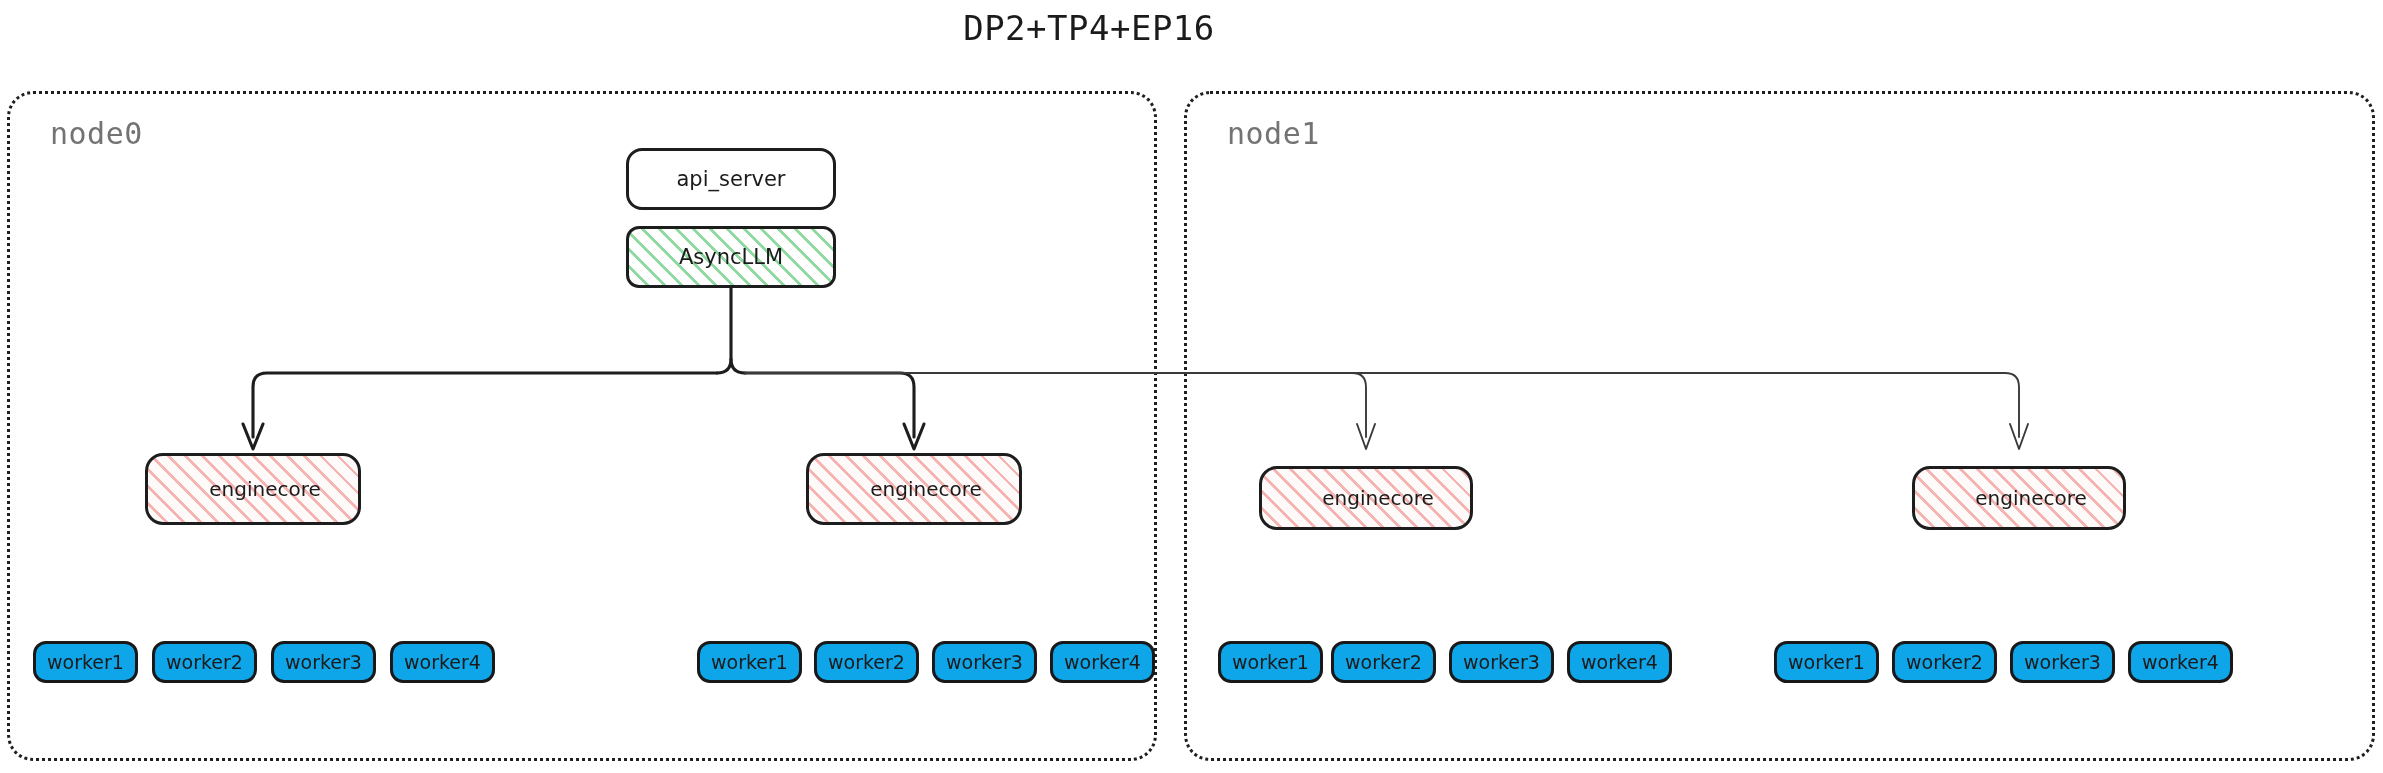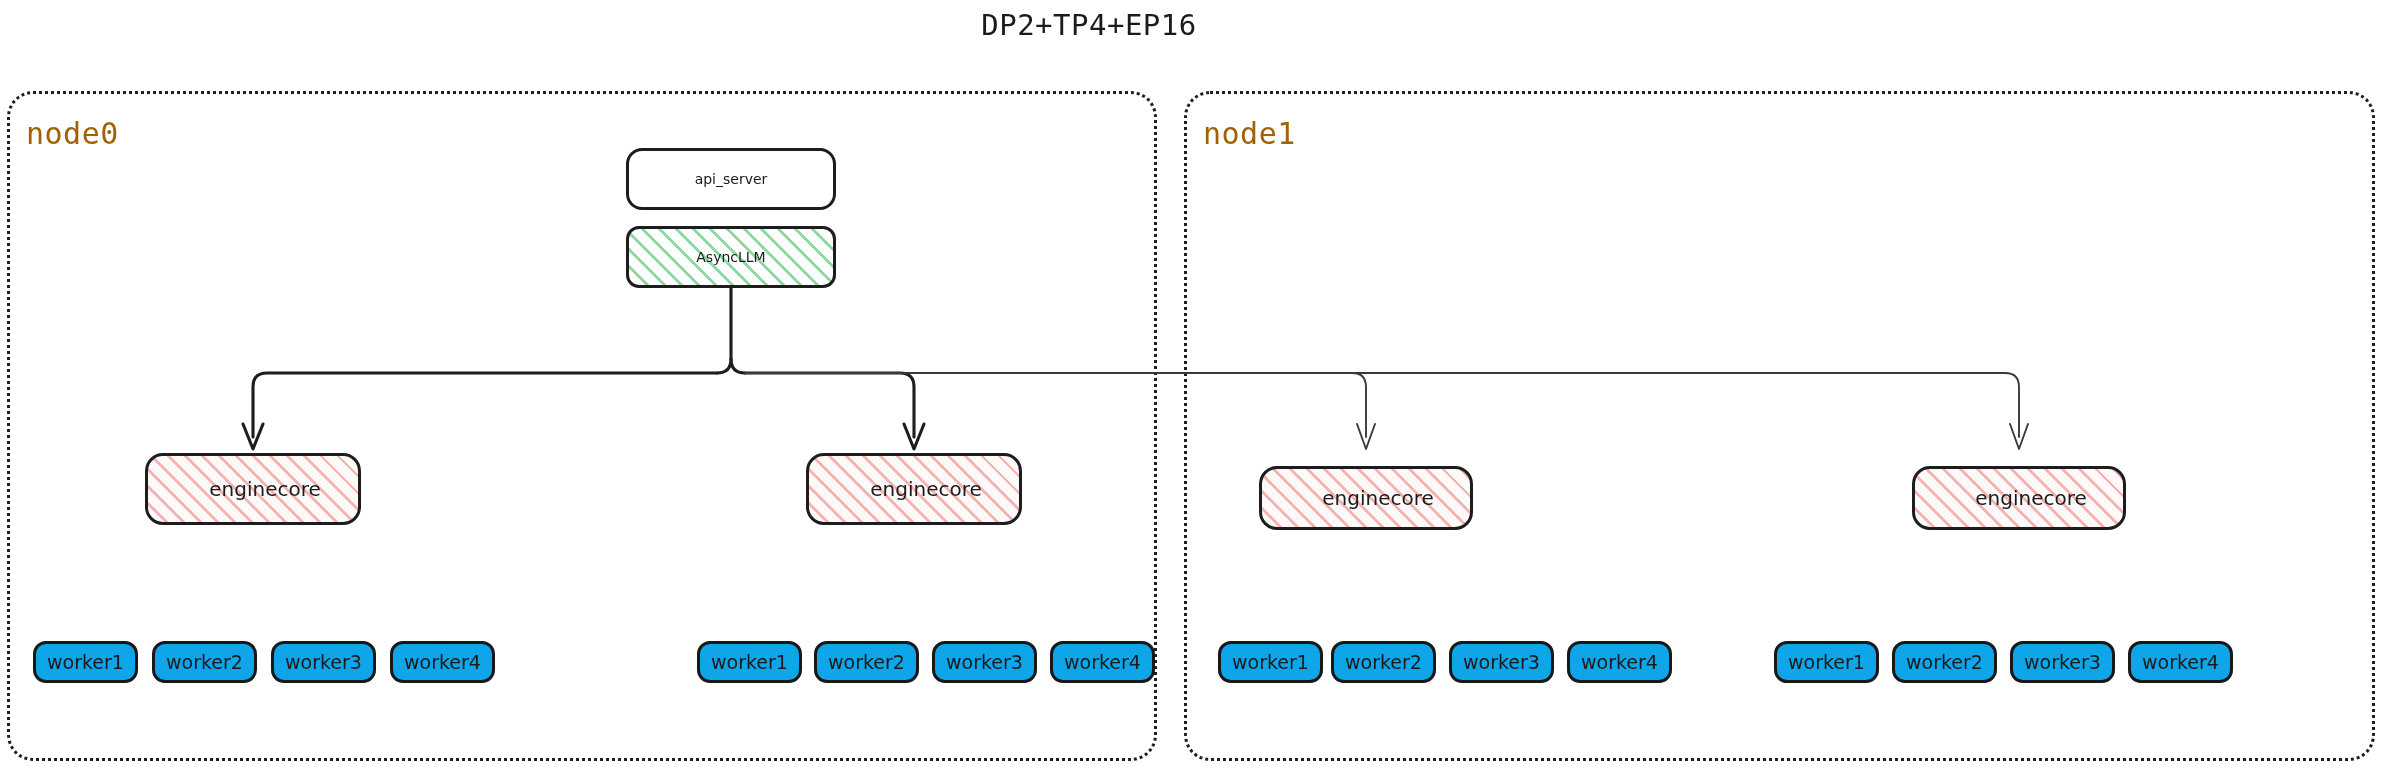--- a/index.html
+++ b/index.html
@@ -26,52 +26,52 @@
     pointer-events: none;
   }
 
   .diagram-title {
     position: absolute;
     left: 0;
     top: 8px;
     width: 2178px;
     text-align: center;
     font-family: "DejaVu Sans Mono", monospace;
-    font-size: 29px;
+    font-size: 34px;
     color: #1b1b1b;
     letter-spacing: 0.5px;
   }
 
   .node-container {
     position: absolute;
     border: 3.5px dotted #1f1f1f;
     border-radius: 26px;
     background: transparent;
     box-sizing: border-box;
   }
   .node-label {
     position: absolute;
-    left: 16px;
+    left: 40px;
     top: 22px;
     font-family: "DejaVu Sans Mono", monospace;
     font-size: 30px;
-    color: #a16207;
+    color: #737373;
     letter-spacing: 0.5px;
   }
 
   .box {
     position: absolute;
     box-sizing: border-box;
     border: 3.4px solid #1d1d1d;
     border-radius: 14px;
     background: #ffffff;
     display: flex;
     align-items: center;
     justify-content: center;
-    font-size: 14px;
+    font-size: 21px;
     color: #1b1b1b;
     text-align: center;
     line-height: 1;
   }
 
   .box-api {
     border-radius: 16px;
   }
 
   .box-hatch-green {

